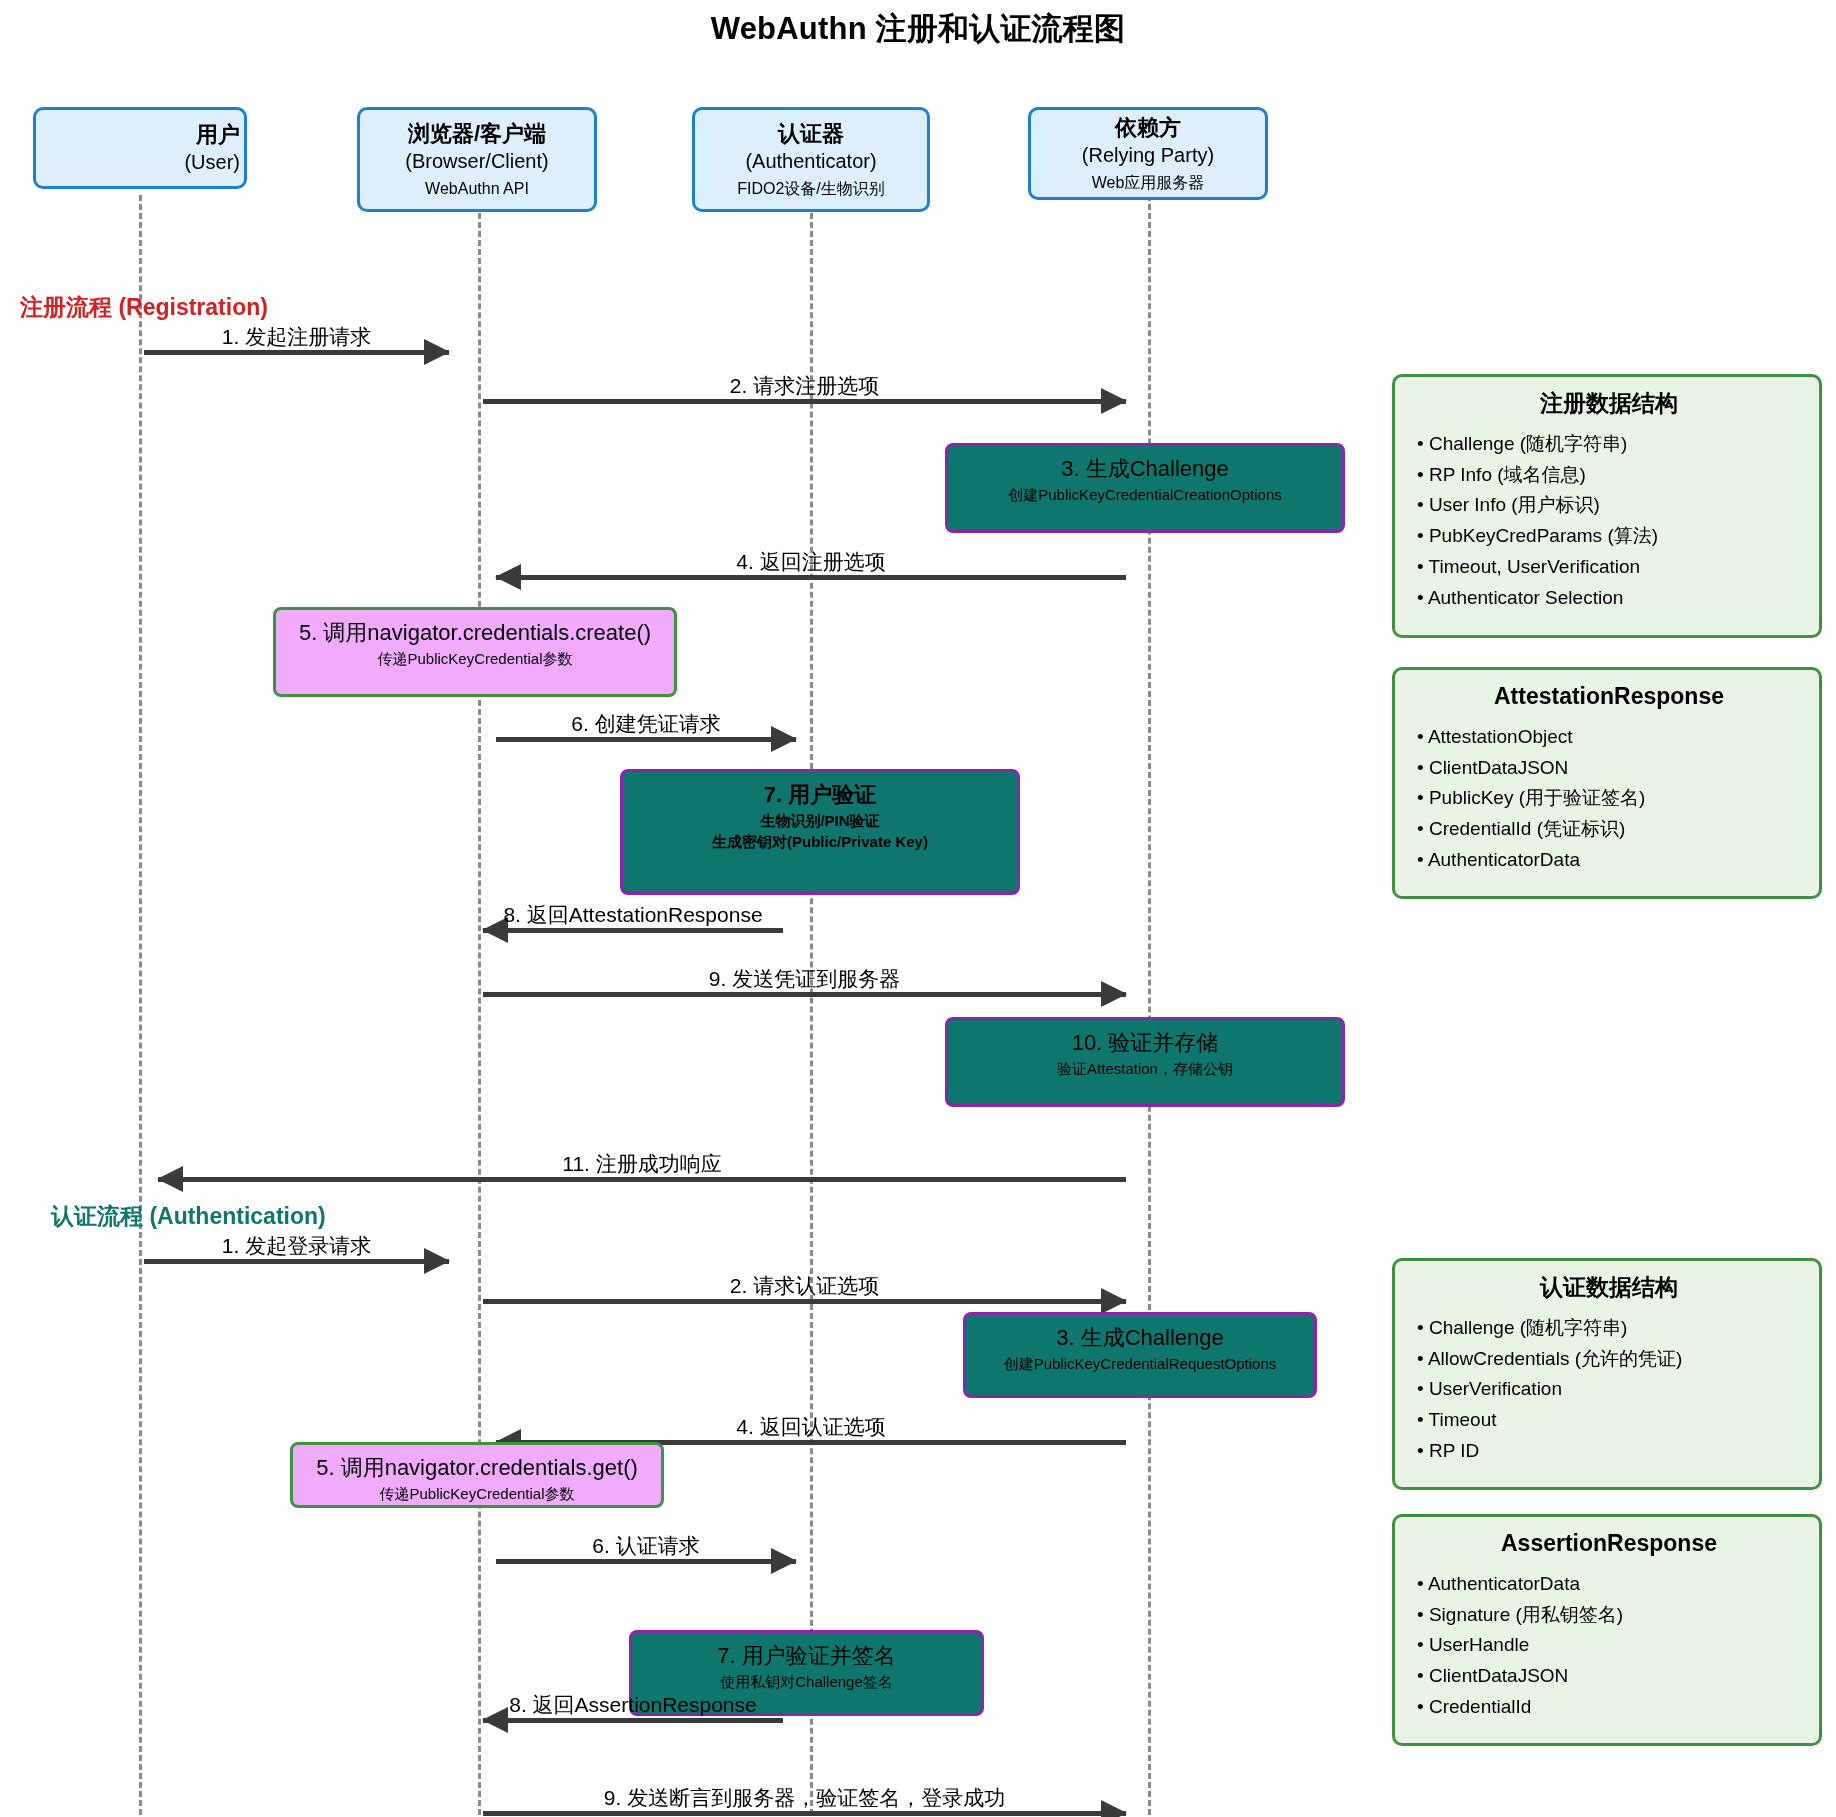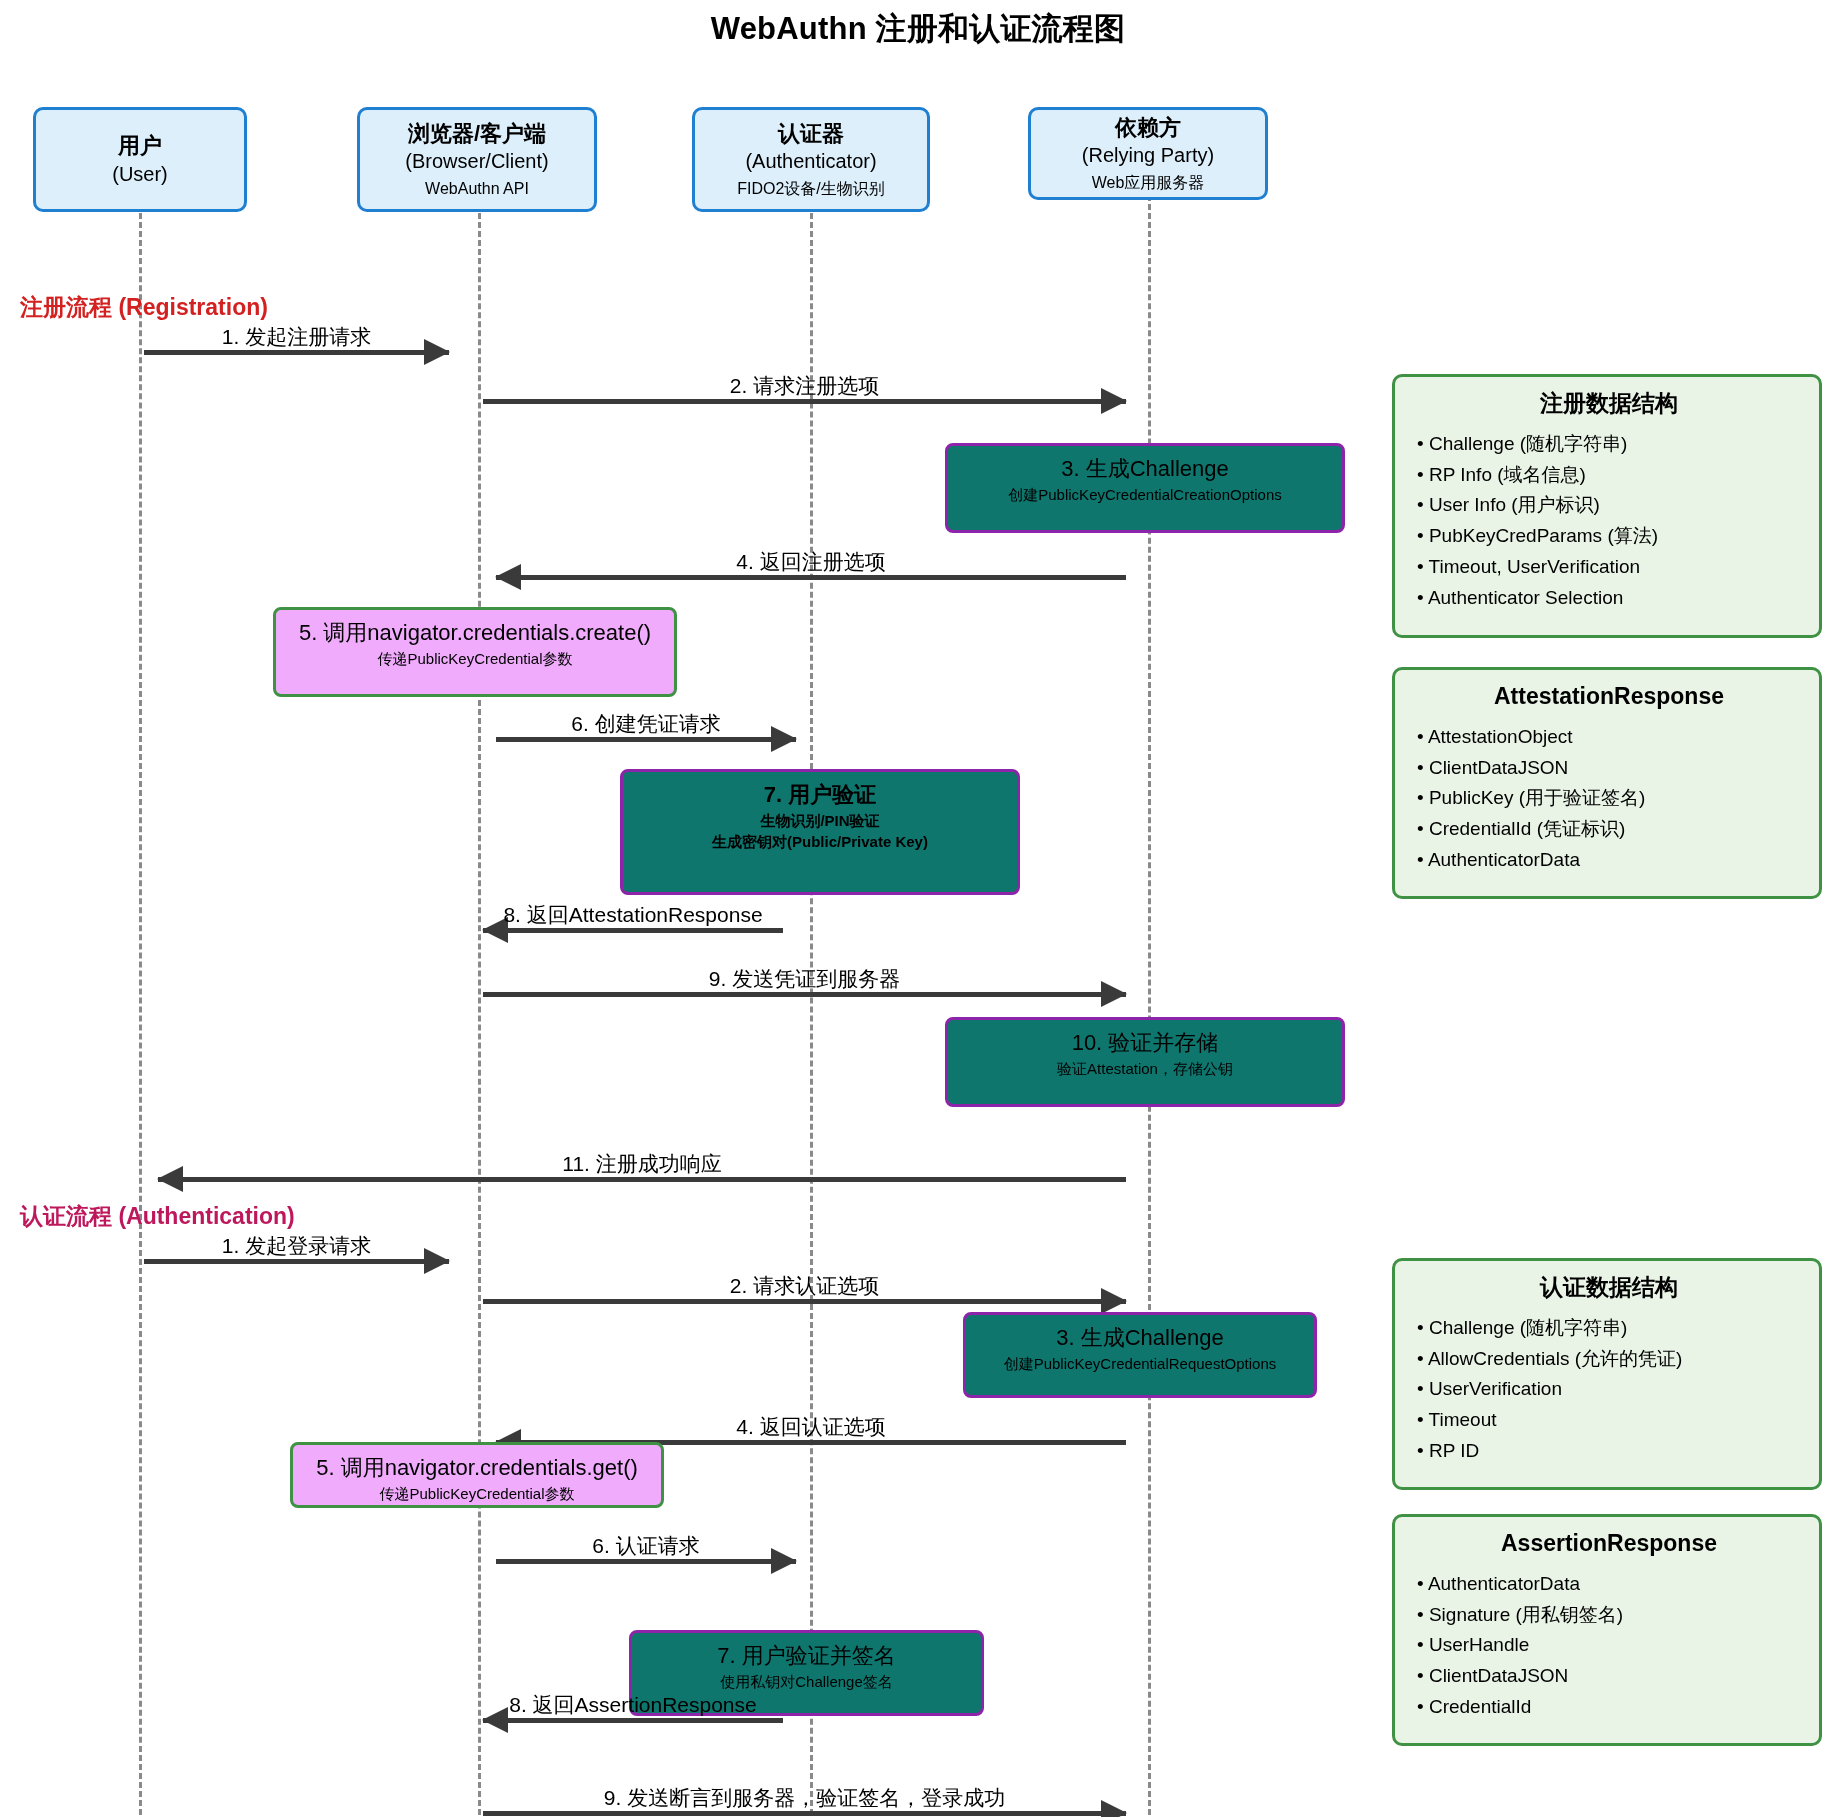--- a/index.html
+++ b/index.html
@@ -63,21 +63,21 @@
     border-left: 3px dashed #8a8a8a;
   }
   
   .phase-label {
     position: absolute;
     font-size: 23px;
     font-weight: bold;
     white-space: nowrap;
   }
   .phase-registration { color: #d32020; }
-  .phase-authentication { color: #be185d; }
+  .phase-authentication { color: #0f766e; margin-left: 31px; }
 
   
   .message {
     position: absolute;
     height: 34px;
   }
   .msg-line {
     position: absolute;
     left: 0;
     bottom: 0;
@@ -167,21 +167,21 @@
 
 <div id="diagram">
 
   <div class="diagram-title">WebAuthn 注册和认证流程图</div>
 
   <div class="lifeline" style="left:139px; top:195px; height:1620px;"></div>
   <div class="lifeline" style="left:478px; top:195px; height:1620px;"></div>
   <div class="lifeline" style="left:810px; top:195px; height:1620px;"></div>
   <div class="lifeline" style="left:1148px; top:195px; height:1620px;"></div>
 
-  <div class="actor-box" style="left:33px; top:107px; width:214px; height:105px;">
+  <div class="actor-box" style="left:33px; top:107px; width:214px; height:82px;align-items:flex-end;">
     <div class="actor-name">用户</div>
     <div class="actor-sub">(User)</div>
   </div>
 
   <div class="actor-box" style="left:357px; top:107px; width:240px; height:105px;">
     <div class="actor-name">浏览器/客户端</div>
     <div class="actor-sub">(Browser/Client)</div>
     <div class="actor-note">WebAuthn API</div>
   </div>
 

